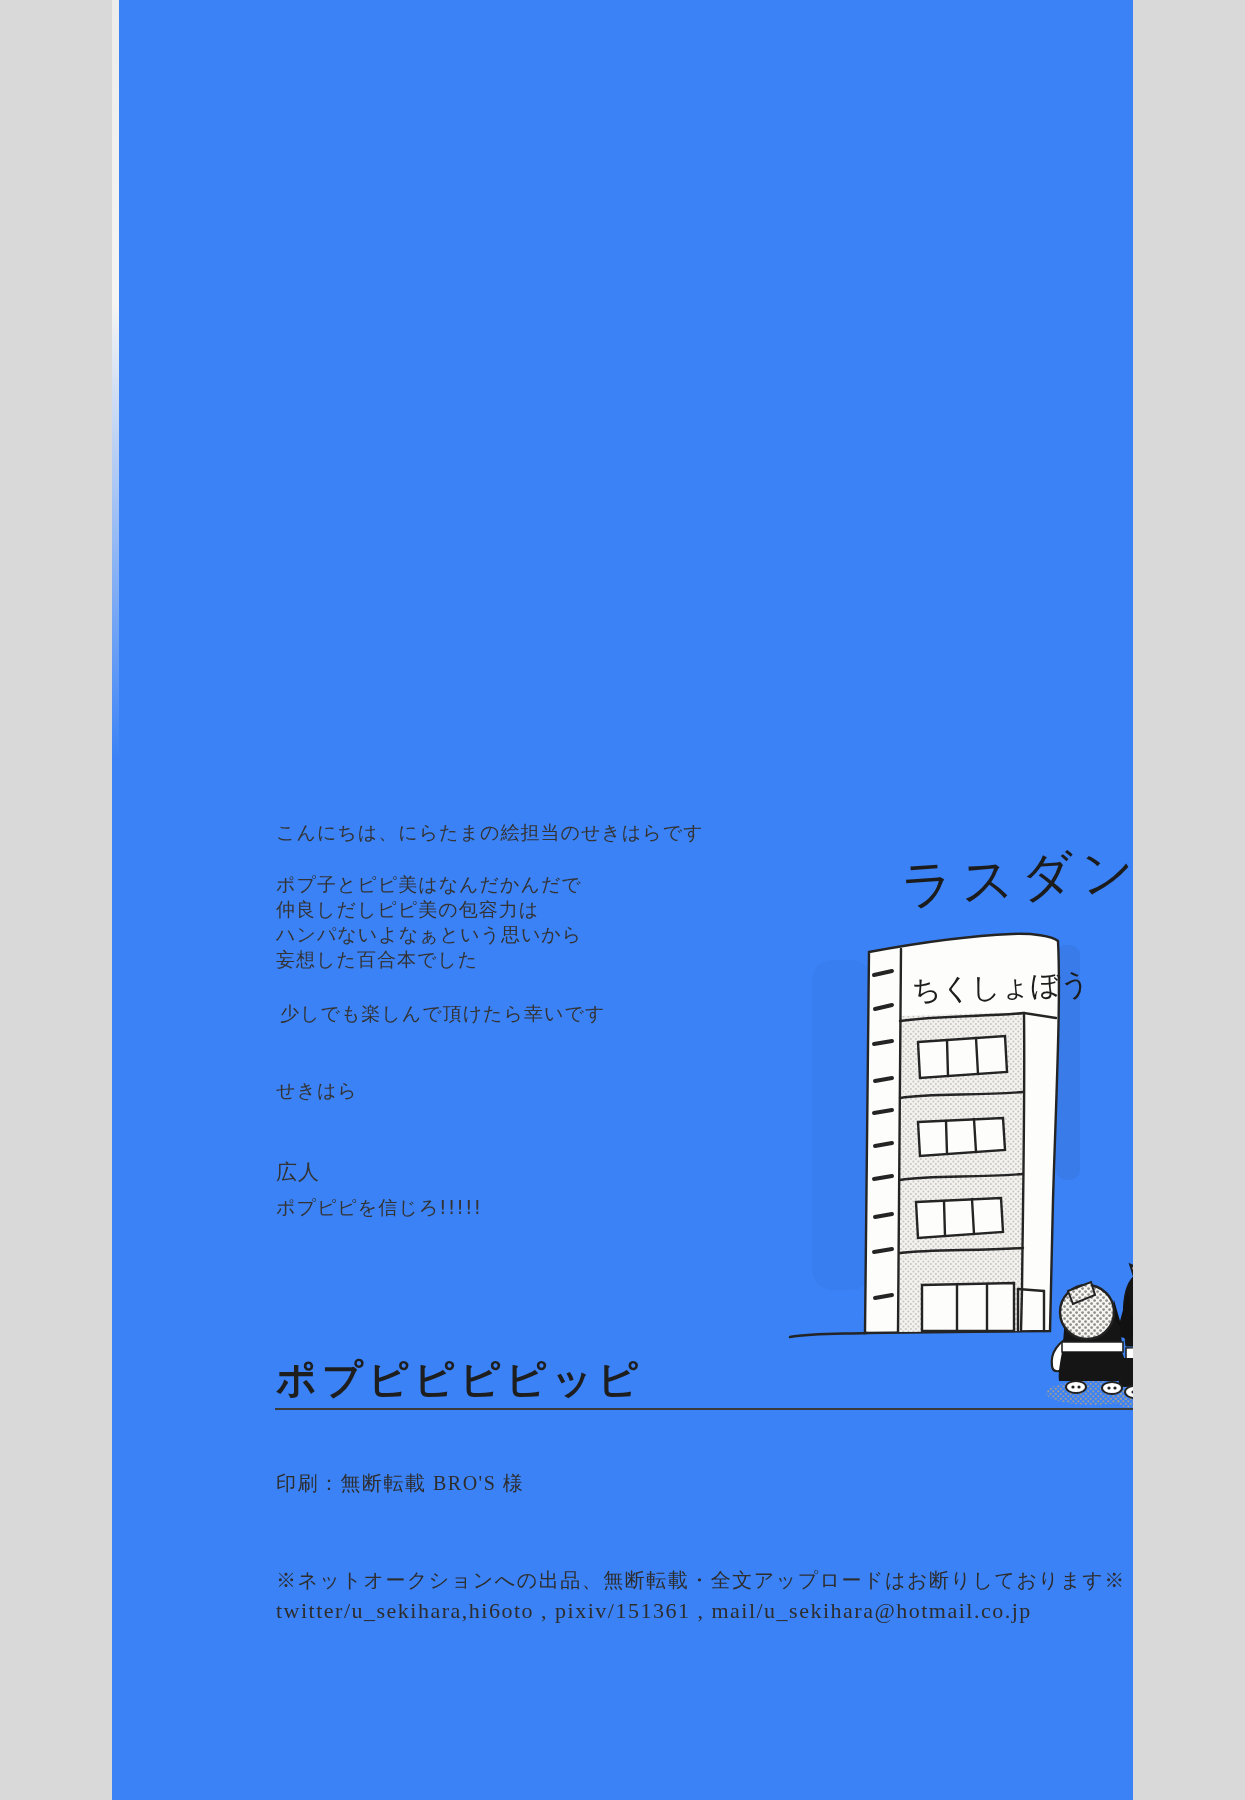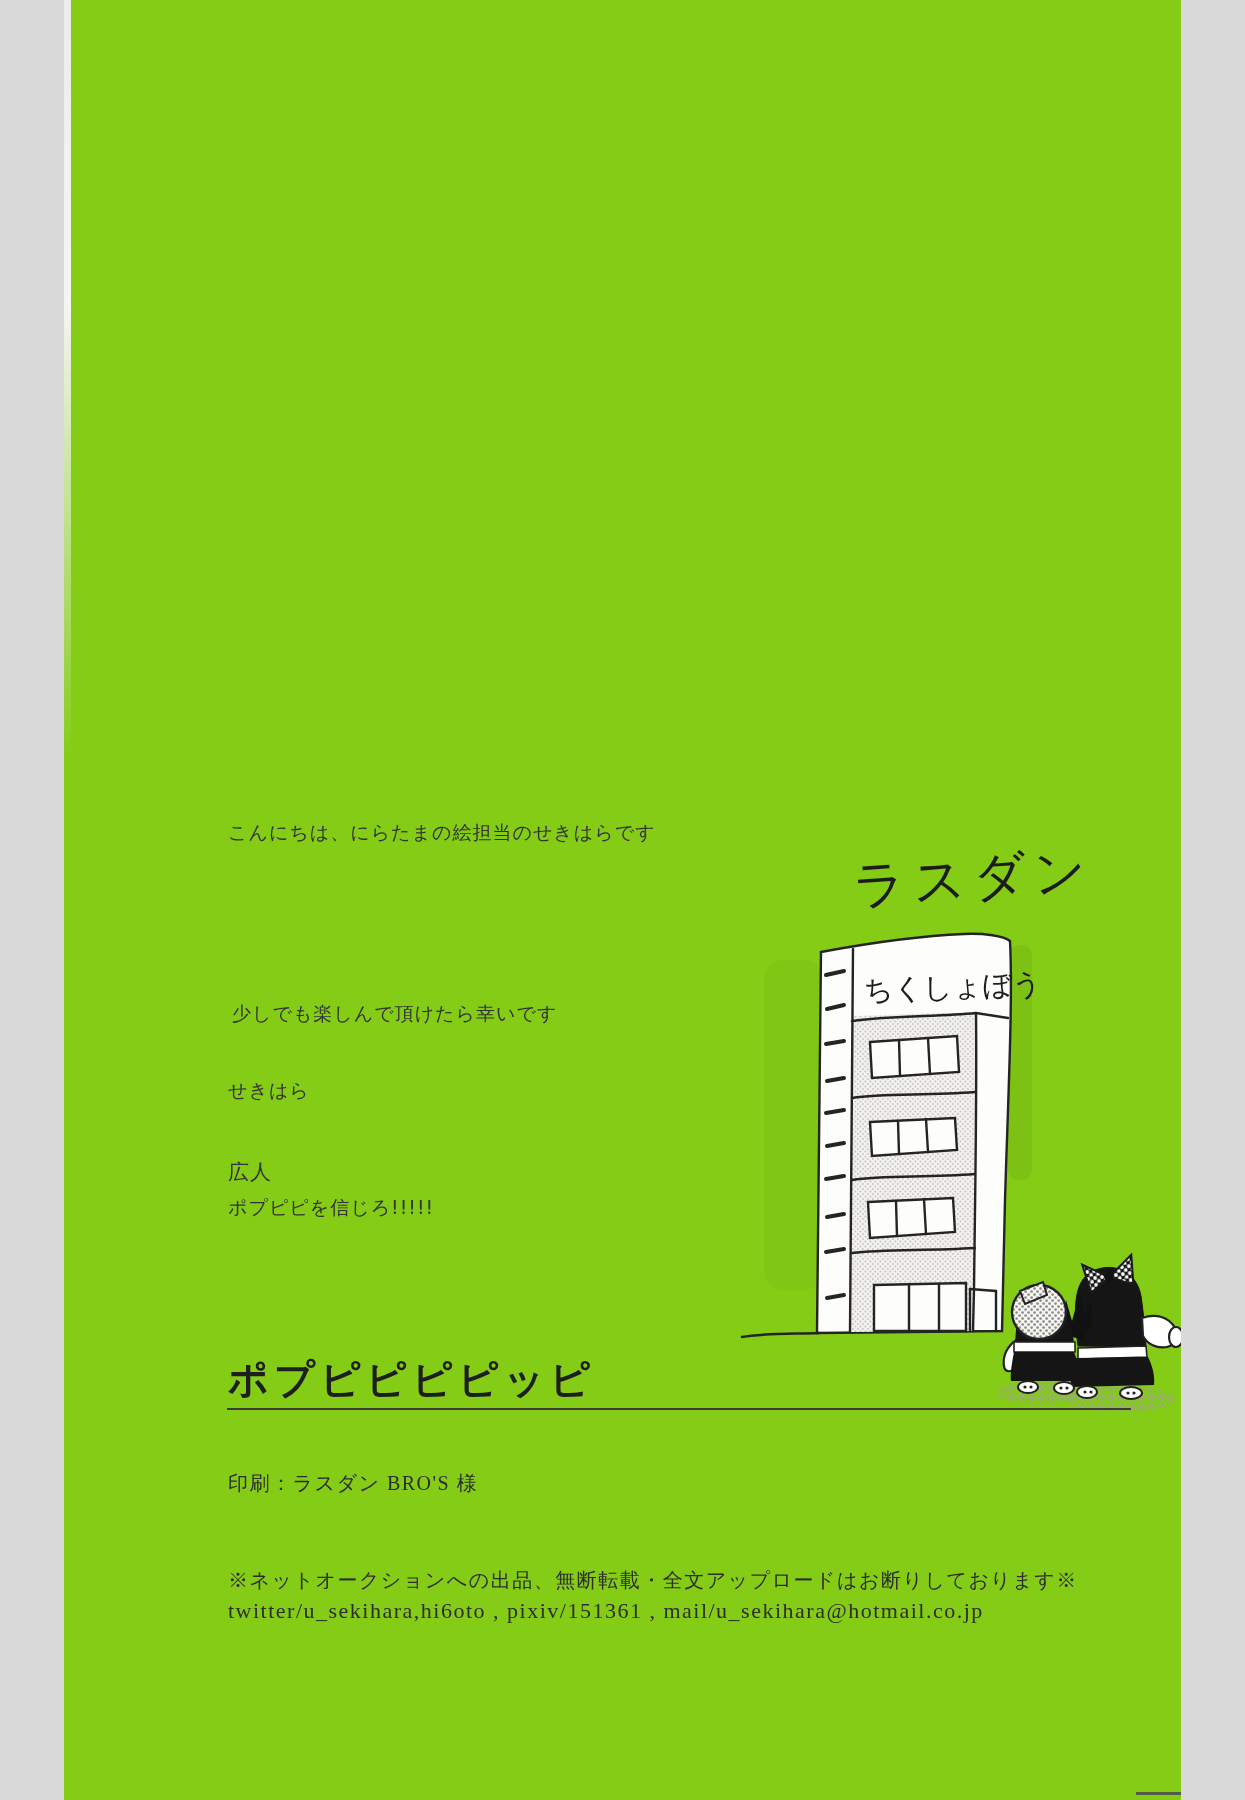--- a/index.html
+++ b/index.html
@@ -1,18 +1,18 @@
 <!DOCTYPE html>
 <html><head>
 <meta charset="utf-8">
 <style>
   html,body{margin:0;padding:0;background:#d9d9d9;}
   .page{
-    position:relative;width:1117px;height:1800px;margin:0 auto;
-    background:#84cc16;overflow:hidden;
+    position:relative;width:1021px;height:1800px;margin:0 auto;
+    background:#3b82f6;overflow:hidden;
     font-family:"DejaVu Sans",sans-serif;color:#2b2b2b;
   }
   .abs{position:absolute;white-space:pre;}
   .jp{font-family:"DejaVu Sans",sans-serif;letter-spacing:1px;}
   .body-txt{font-size:19px;line-height:25px;color:#333;}
   .serif{font-family:"Liberation Serif","DejaVu Serif",serif;color:#2d2d2d;}
   .title{
     font-size:40px;font-weight:bold;letter-spacing:5px;color:#1e1e1e;
   }
   .rule{
@@ -34,20 +34,21 @@
 </style>
 </head>
 <body>
 
 <div class="page">
 
   <div class="edge-smudge"></div>
 
   <div class="abs jp body-txt" style="left:164px;top:820px;">こんにちは、にらたまの絵担当のせきはらです</div>
 
+  <div class="abs jp body-txt" style="left:164px;top:872px;"><span style="display:block">ポプ子とピピ美はなんだかんだで</span><span style="display:block">仲良しだしピピ美の包容力は</span><span style="display:block">ハンパないよなぁという思いから</span><span style="display:block">妄想した百合本でした</span></div>
 
   <div class="abs jp body-txt" style="left:168px;top:1001px;">少しでも楽しんで頂けたら幸いです</div>
 
   <div class="abs jp body-txt" style="left:164px;top:1078px;">せきはら</div>
 
   <div class="abs jp body-txt" style="left:164px;top:1195px;">ポプピピを信じろ!!!!!</div>
 
   <div class="abs jp body-txt" style="left:164px;top:1160px;font-size:21px;">広人</div>
 
   <svg class="abs" style="left:600px;top:820px;" width="530" height="600" viewBox="600 820 530 600">
@@ -172,21 +173,21 @@
         <circle cx="997" cy="1388" r="1.6" fill="#222"></circle>
           <circle cx="1003" cy="1388" r="1.6" fill="#222"></circle>
       </g>
     </g>
   </svg>
 
   <div class="abs jp title" style="left:164px;top:1352px;">ポプピピピピッピ</div>
 
   <div class="rule" style="left:163px;top:1408px;width:904px;"></div>
 
-  <div class="abs jp serif credit" style="left:164px;top:1470px;">印刷：ラスダン BRO'S 様</div>
+  <div class="abs jp serif credit" style="left:164px;top:1470px;">印刷：無断転載 BRO'S 様</div>
 
   <div class="abs jp serif credit" style="left:164px;top:1522px;margin-top:45px;">※ネットオークションへの出品、無断転載・全文アップロードはお断りしております※</div>
 
   <div class="abs serif contact" style="left:164px;top:1598px;">twitter/u_sekihara,hi6oto , pixiv/151361 , mail/u_sekihara@hotmail.co.jp</div>
 
   <div class="abs serif pageno" style="left:1142px;top:1650px;margin-top:40px;">14</div>
 
   <div class="scan-line"></div>
 
 </div>

